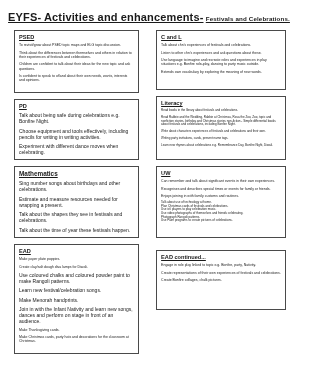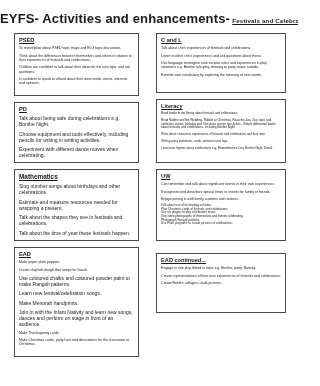--- a/index.html
+++ b/index.html
@@ -25,21 +25,22 @@
   .page-title {
     text-align: center;
     font-size: 7.6px;
     font-weight: bold;
     letter-spacing: 0.15px;
     padding-top: 11px;
     padding-bottom: 7px;
     white-space: nowrap;
   }
   .title-main {
-    font-size: 13px;
+    text-decoration: underline;
+    font-size: 11px;
     font-weight: bold;
   }
   .title-sub {
     font-size: 6.2px;
     font-weight: bold;
     text-decoration: underline;
   }
   .grid {
     display: flex;
     gap: 0;

